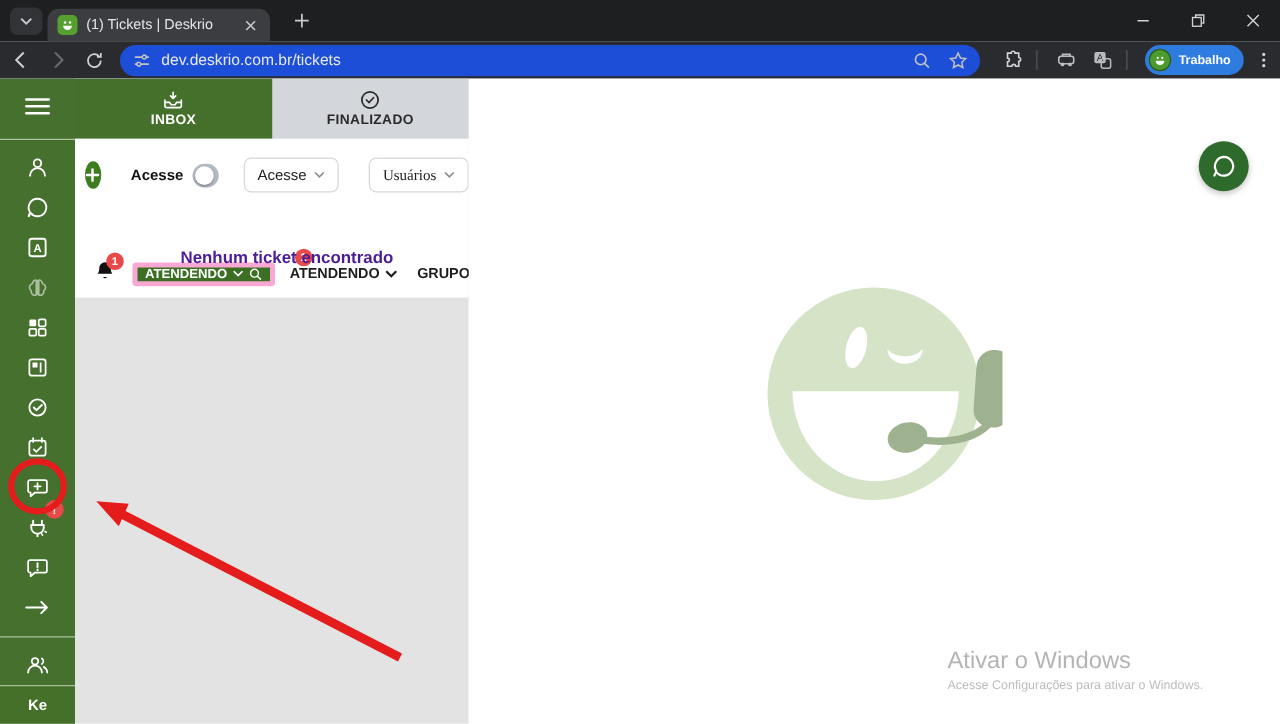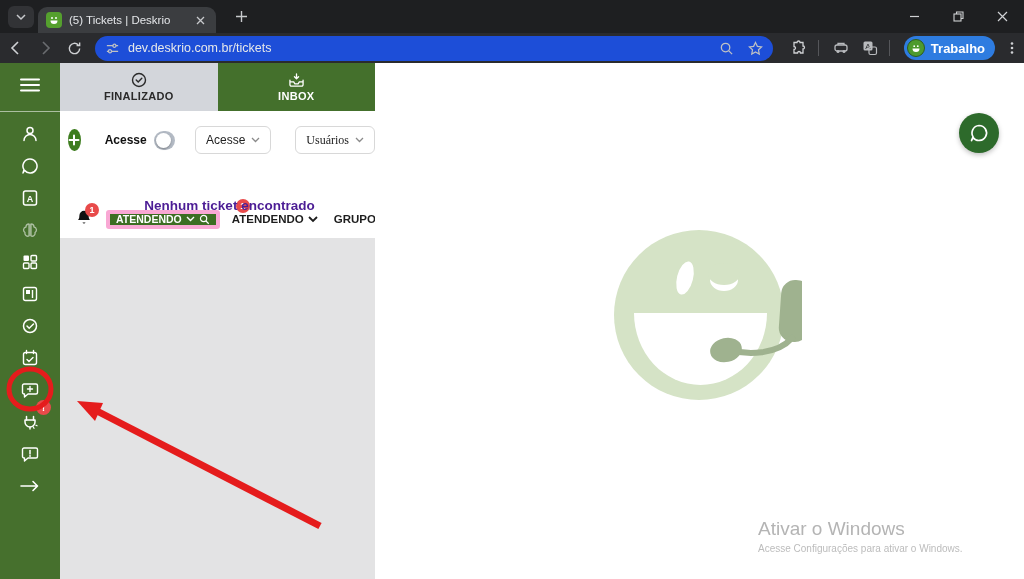--- a/index.html
+++ b/index.html
@@ -17,21 +17,21 @@
   .newtab { color:#c7c9cc; font-size:17px; margin-left:12px; width:26px; height:26px; display:flex; align-items:center; justify-content:center; }
   .wincontrols { position:absolute; right:0; top:0; height:32px; display:flex; }
   .winbtn { width:44px; height:32px; display:flex; align-items:center; justify-content:center; }
 
   .navbar { position:absolute; left:0; top:33px; width:1024px; height:30px; background:#2a2b2e; display:flex; align-items:center; }
   .navicon { width:26px; height:26px; display:flex; align-items:center; justify-content:center; margin-left:4px; }
   .urlbar { height:25px; width:705px; margin-left:8px; background:#1d4ed8; border-radius:13px; display:flex; align-items:center; padding:0 10px; }
   .url-text { color:#e6e8ea; font-size:12.5px; margin-left:8px; flex:1; }
   .chip { height:24px; background:#2e7ce0; border-radius:12px; display:flex; align-items:center; padding:0 10px 0 3px; margin-left:8px; }
   .chip-avatar { width:18px; height:18px; border-radius:50%; background:#4d9a2e; border:1px solid #2e5c1c; display:flex;align-items:center;justify-content:center; }
-  .chip-label { color:#fff; font-size:13px; margin-left:6px; font-weight:bold; }
+  .chip-label { color:#fff; font-size:10px; margin-left:6px; font-weight:bold; }
   .vsep { width:1px; height:16px; background:#55565a; margin:0 6px; }
 
   
   .page { position:absolute; left:0; top:63px; width:1024px; height:516px; background:#fff; }
 
   .sidebar { position:absolute; left:0; top:0; width:60px; height:516px; background:#46702d; display:flex; flex-direction:column; align-items:center; }
   .sb-item { width:60px; height:32px; display:flex; align-items:center; justify-content:center; flex:none; }
   .sb-div { width:60px; height:1px; background:rgba(255,255,255,.55); margin:6px 0; flex:none; }
   .sb-bottom { margin-top:auto; width:60px; display:flex; flex-direction:column; align-items:center; }
   .ke { width:60px; height:31px; border-top:1px solid rgba(255,255,255,.55); display:flex; align-items:center; justify-content:center; color:#fff; font-size:12px; font-weight:bold; background:#44702a; }
@@ -80,21 +80,21 @@
   </div>
   <div class="tab">
     <span class="favicon">
       <svg width="12" height="12" viewBox="0 0 12 12">
           <circle cx="6" cy="6" r="6" fill="#55a02e"></circle>
           <path d="M2.5 6.5h7a3.5 3.5 0 0 1-7 0z" fill="#fff"></path>
           <circle cx="4" cy="4" r="1" fill="#fff"></circle>
           <circle cx="8" cy="4" r="1" fill="#fff"></circle>
         </svg>
     </span>
-    <span class="tab-title">(5) Tickets | Deskrio</span>
+    <span class="tab-title">(1) Tickets | Deskrio</span>
     <span class="tab-close">
       <svg width="9" height="9" viewBox="0 0 9 9">
           <path d="M1 1l7 7M8 1L1 8" stroke="#c7c9cc" stroke-width="1.3"></path>
         </svg>
     </span>
   </div>
   <div class="newtab">
     <svg width="13" height="13" viewBox="0 0 13 13">
         <path d="M6.5 1v11M1 6.5h11" stroke="#c7c9cc" stroke-width="1.4"></path>
       </svg>
@@ -273,38 +273,51 @@
           <path d="M9 5.5v3.5" stroke="#fff" stroke-width="1.5" stroke-linecap="round"></path>
           <circle cx="9" cy="11" r=".9" fill="#fff"></circle>
         </svg>
     </div>
     <div class="sb-item">
       <svg width="20" height="14" viewBox="0 0 20 14">
           <path d="M1 7h16M13 2.5L17.5 7 13 11.5" fill="none" stroke="#fff" stroke-width="1.6" stroke-linecap="round" stroke-linejoin="round"></path>
         </svg>
     </div>
 
+    <div class="sb-bottom">
+      <div class="sb-div"></div>
+      <div class="sb-item">
+        <svg width="20" height="16" viewBox="0 0 20 16">
+            <circle cx="8" cy="5" r="2.6" fill="none" stroke="#fff" stroke-width="1.4"></circle>
+            <path d="M2.5 14a5.5 5.5 0 0 1 11 0" fill="none" stroke="#fff" stroke-width="1.4" stroke-linecap="round"></path>
+            <path d="M13.5 2.8a2.6 2.6 0 0 1 0 4.4M15 9.5a5.5 5.5 0 0 1 2.8 4.5" fill="none" stroke="#fff" stroke-width="1.4" stroke-linecap="round"></path>
+          </svg>
+      </div>
+      <div class="ke">
+          <span>Ke</span>
+        </div>
+    </div>
   </div>
 
   <div class="panel">
     <div class="panel-tabs">
-      <div class="ptab inactive">
-        <svg width="16" height="16" viewBox="0 0 16 16">
-            <circle cx="8" cy="8" r="6.5" fill="none" stroke="#2a2a2a" stroke-width="1.4"></circle>
-            <path d="M5.2 8l2 2 3.6-3.8" fill="none" stroke="#2a2a2a" stroke-width="1.4" stroke-linecap="round"></path>
-          </svg>
-        <span>FINALIZADO</span>
-      </div>
       <div class="ptab active">
         <svg width="17" height="15" viewBox="0 0 18 16">
             <path d="M9 1v5M6.8 4L9 6.2 11.2 4" fill="none" stroke="#fff" stroke-width="1.4" stroke-linecap="round" stroke-linejoin="round"></path>
             <path d="M2 9.5h4l1.3 2h3.4l1.3-2h4" fill="none" stroke="#fff" stroke-width="1.4"></path>
             <path d="M2 7.5v5A1.5 1.5 0 0 0 3.5 14h11a1.5 1.5 0 0 0 1.5-1.5v-5" fill="none" stroke="#fff" stroke-width="1.4" stroke-linecap="round"></path>
           </svg>
         <span>INBOX</span>
+      </div>
+      <div class="ptab inactive">
+        <svg width="16" height="16" viewBox="0 0 16 16">
+            <circle cx="8" cy="8" r="6.5" fill="none" stroke="#2a2a2a" stroke-width="1.4"></circle>
+            <path d="M5.2 8l2 2 3.6-3.8" fill="none" stroke="#2a2a2a" stroke-width="1.4" stroke-linecap="round"></path>
+          </svg>
+        <span>FINALIZADO</span>
       </div>
     </div>
 
     <div class="filters">
       <div class="frow1">
         <div class="addbtn">
           <svg width="12" height="12" viewBox="0 0 12 12">
               <path d="M6 1.5v9M1.5 6h9" stroke="#fff" stroke-width="2" stroke-linecap="round"></path>
             </svg>
         </div>

